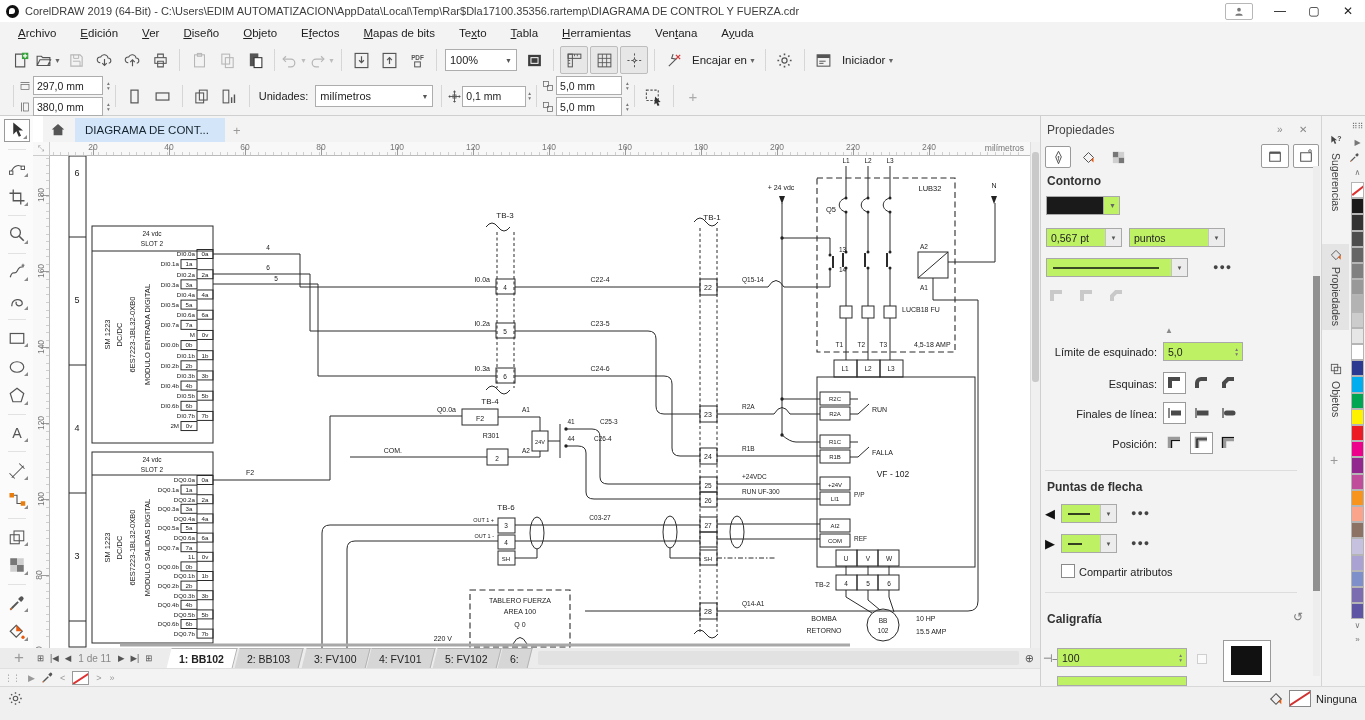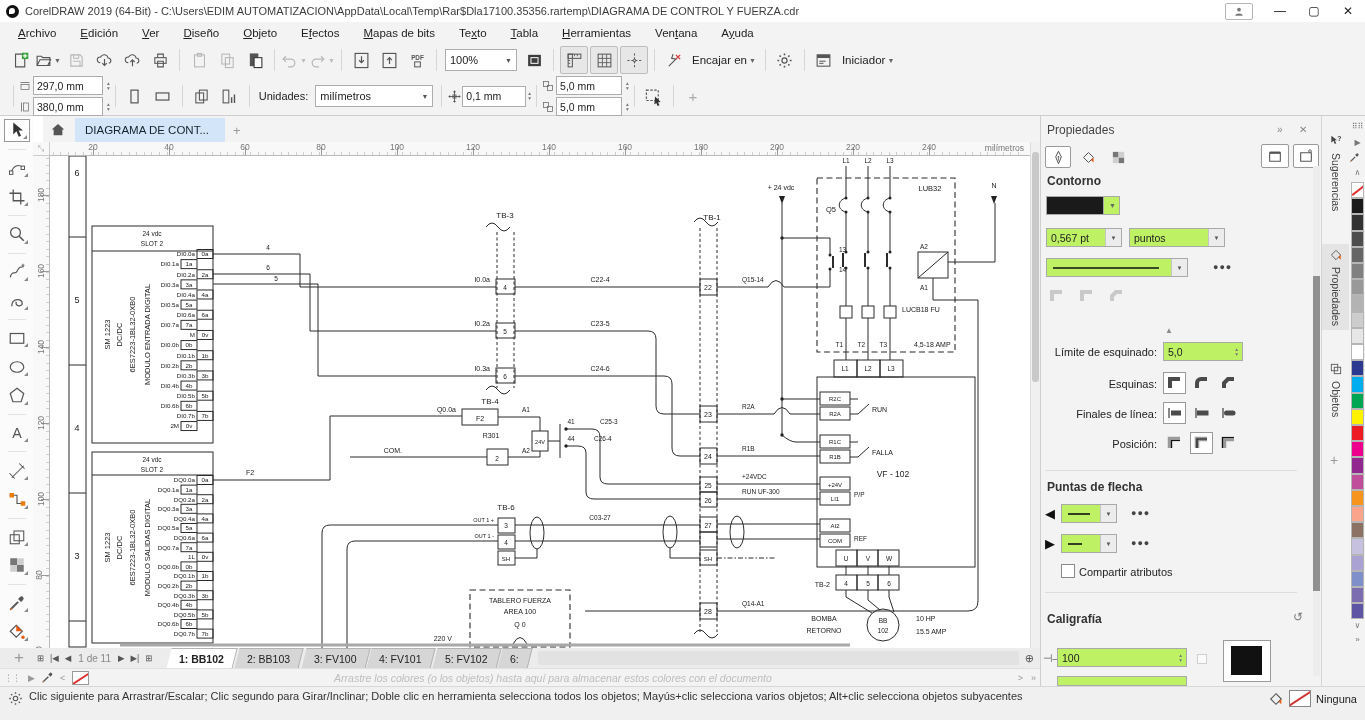--- a/index.html
+++ b/index.html
@@ -1389,30 +1389,28 @@
 </div>
 
 <div id="hintrow" class="abs">
   <span class="hgl" style="letter-spacing:-1px">⋮⋮</span>
   <span class="hgl">▶</span>
   <svg width="13" height="13" style="margin:0 2px;color:#777">
       <use href="#i-dropper"></use>
     </svg>
   <span class="hgl">&lt;</span>
   <div id="noneswatch"></div>
-  <div id="hinttext">Arrastre los colores (o los objetos) hasta aquí para almacenar estos colores con el documento</div>
   <span class="hgl">&gt;</span>
   <span class="hgl">»</span>
 </div>
 
 <div id="statusbar" class="abs">
   <svg class="ic" style="width:15px;height:15px;margin-top:1px">
       <use href="#i-gear"></use>
     </svg>
-  <div id="statushint">Clic siguiente para Arrastrar/Escalar; Clic segundo para Girar/Inclinar; Doble clic en herramienta selecciona todos los objetos; Mayús+clic selecciona varios objetos; Alt+clic selecciona objetos subyacentes</div>
   <div id="statusright">
     <svg width="16" height="16" style="color:#555">
         <use href="#i-fillex"></use>
       </svg>
     <div id="nonebox"></div>
     <span id="outlinelbl">Ninguna</span>
   </div>
 </div>
 
 </body></html>

